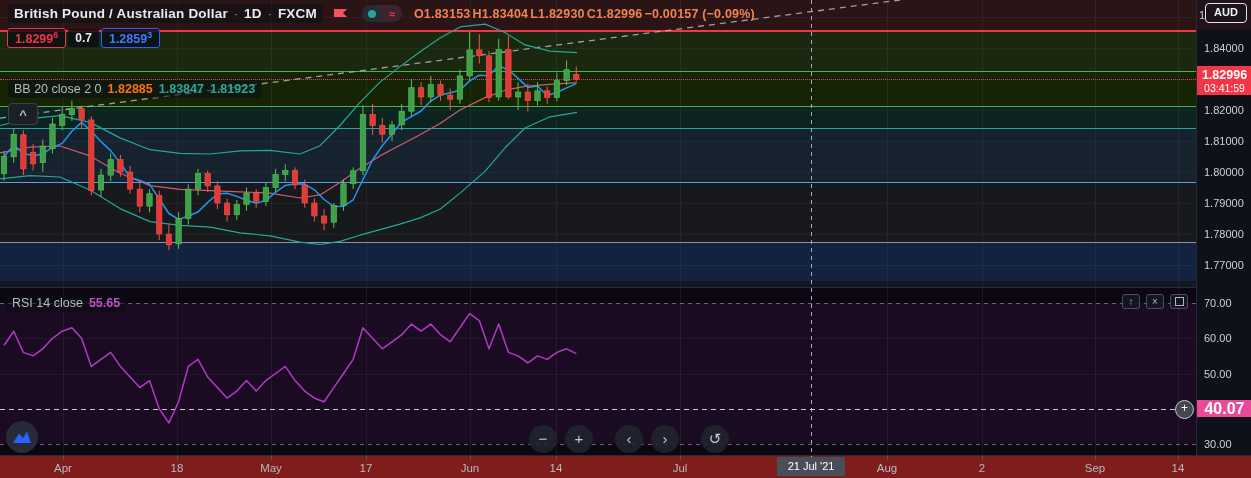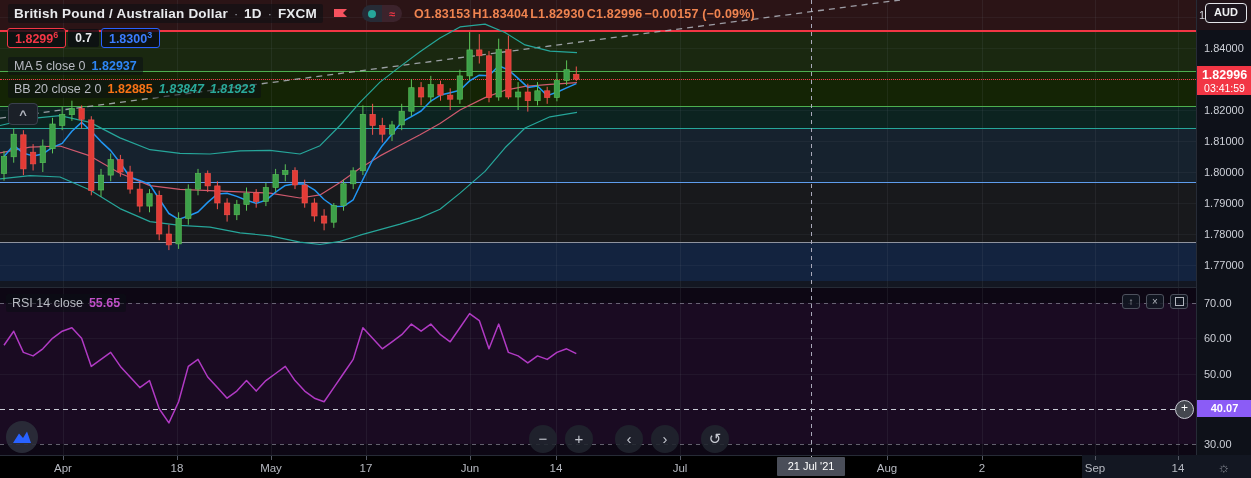--- a/index.html
+++ b/index.html
@@ -26,38 +26,38 @@
   .sym{color:#e8eaed;font-size:13.5px;font-weight:700;letter-spacing:.2px;}
   .dim{color:#9a9da6;}
   .ohlc{color:#ef8450;font-weight:600;font-size:12.5px;letter-spacing:.2px;}
   .pxbox{border:1px solid;border-radius:3px;padding:1px 7px;font-weight:700;font-size:12.5px;background:rgba(10,13,19,0.8);}
   .pxbox sup{font-size:9px;}
   .red-t{color:#f23645;border-color:#f23645;}
   .blue-t{color:#3b7dff;border-color:#2962ff;}
   .spread{background:rgba(10,13,19,0.8);color:#e8eaed;font-weight:700;font-size:12px;padding:2px 7px;border-radius:2px;}
   .val-blue{color:#2e86f5;font-weight:600;}
   .val-red{color:#f97316;font-weight:600;}
-  .val-teal{color:#2aa99b;font-weight:600;font-style:italic;}
+  .val-teal{color:#2aa99b;font-weight:600;}
   .val-purple{color:#c050c8;font-weight:600;}
   #collapse-btn{position:absolute;left:8px;top:103px;width:30px;height:22px;background:#1b2028;border:1px solid #3a404d;
     border-radius:4px;color:#b2b5be;font-size:13px;font-weight:700;line-height:20px;text-align:center;cursor:pointer;z-index:30;}
   
   #price-axis{position:absolute;left:1196px;top:0;width:55px;height:455px;background:#0e1119;border-left:1px solid #262b36;z-index:40;}
   #pa-tint{position:absolute;left:0;top:0;width:55px;height:30px;background:rgba(58,22,27,0.45);}
   .ptick{position:absolute;left:7px;font-size:11px;color:#cdd0d8;}
   .rtick{position:absolute;left:7px;font-size:11px;color:#cdd0d8;}
   #aud-badge{position:absolute;left:8px;top:3px;width:40px;height:18px;border:1.5px solid #e3e5ea;border-radius:4px;
     color:#f0f1f4;font-size:11px;font-weight:700;text-align:center;line-height:17px;background:rgba(19,23,34,0.4);cursor:pointer;}
   #partial-tick{position:absolute;left:2px;top:9px;font-size:11px;color:#cdd0d8;}
   #last-badge{position:absolute;left:0;top:66px;width:55px;background:#f23645;color:#fff;text-align:center;padding:2px 0 1px;z-index:5;}
   #last-badge .p{font-size:12.5px;font-weight:700;line-height:14px;}
   #last-badge .c{font-size:10.5px;line-height:12px;}
-  #rsi-cross-badge{position:absolute;left:0;top:400px;width:55px;height:17px;background:#8b5cf6;color:#fff;
-    font-size:11px;font-weight:600;text-align:center;line-height:17px;z-index:5;}
-  #time-axis{position:absolute;left:0;top:455px;width:1082px;height:23px;background:#000000;border-top:1px solid #262b36;z-index:40;}
+  #rsi-cross-badge{position:absolute;left:0;top:400px;width:55px;height:17px;background:#ec4899;color:#fff;
+    font-size:16px;font-weight:600;text-align:center;line-height:17px;z-index:5;}
+  #time-axis{position:absolute;left:0;top:455px;width:1251px;height:23px;background:#7f1d1d;border-top:1px solid #262b36;z-index:40;}
   .ttick{position:absolute;top:6px;transform:translateX(-50%);font-size:11.5px;color:#b7bac2;}
   .tmark{position:absolute;top:0;width:1px;height:4px;background:#565a66;}
   #time-badge{position:absolute;top:1px;width:68px;height:19px;transform:translateX(-50%);background:#4a4e59;color:#fff;
     font-size:11px;text-align:center;line-height:19px;border-radius:1px;}
   #axis-corner{position:absolute;left:1197px;top:455px;width:54px;height:23px;display:flex;align-items:center;justify-content:center;
     color:#8d909a;font-size:14px;cursor:pointer;}
   
   .navbtn{position:absolute;top:425px;width:28px;height:28px;border-radius:50%;background:rgba(32,36,46,0.88);border:none;
     color:#c6c9d1;font-size:15px;line-height:28px;text-align:center;cursor:pointer;z-index:30;padding:0;}
   #logo-btn{position:absolute;left:6px;top:421px;width:32px;height:32px;border-radius:50%;background:rgba(42,46,57,0.92);
@@ -281,29 +281,23 @@
       <span class="ohlc">O1.83153</span>
       <span class="ohlc">H1.83404</span>
       <span class="ohlc">L1.82930</span>
       <span class="ohlc">C1.82996</span>
       <span class="ohlc">−0.00157 (−0.09%)</span>
     </div>
 
     <div class="lrow" style="left:7px;top:28px;">
       <span class="pxbox red-t"><span>1.8299</span><sup>6</sup></span>
       <span class="spread">0.7</span>
-      <span class="pxbox blue-t"><span>1.8300</span><sup>3</sup></span>
-    </div>
-
-    <div class="lrow" style="left:8px;top:57px;">
-      <span class="chip">
-          <span>MA 5 close 0</span>
-      <span class="val-blue">1.82937</span>
-        </span>
-    </div>
+      <span class="pxbox blue-t"><span>1.2859</span><sup>3</sup></span>
+    </div>
+
     <div class="lrow" style="left:8px;top:80px;">
       <span class="chip">
           <span>BB 20 close 2 0</span>
       <span class="val-red">1.82885</span>
       <span class="val-teal">1.83847</span>
       <span class="val-teal">1.81923</span>
         </span>
     </div>
     <button id="collapse-btn">^</button>
 

